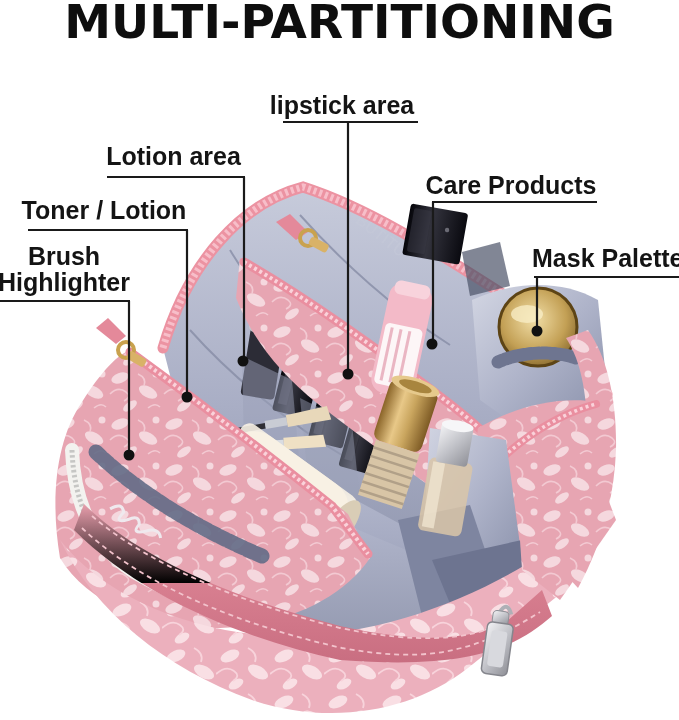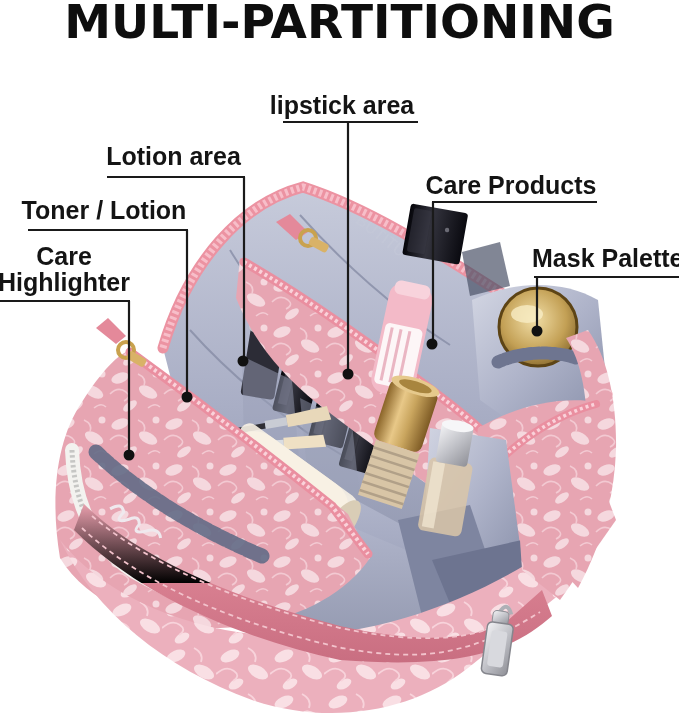--- a/index.html
+++ b/index.html
@@ -295,18 +295,18 @@
     <circle cx="432" cy="344" r="5.5"></circle>
     <circle cx="537" cy="331" r="5.5"></circle>
   </g>
 </svg>
 
   <div class="title">MULTI-PARTITIONING</div>
   <div class="lbl lbl-lipstick">lipstick area</div>
   <div class="lbl lbl-brush">Lotion area</div>
   <div class="lbl lbl-toner">Toner / Lotion</div>
   <div class="lbl lbl-blush">
-    <span>Care</span><br>
+    <span>Brush</span><br>
     <span>Highlighter</span>
   </div>
   <div class="lbl lbl-care">Care Products</div>
   <div class="lbl lbl-mask">Mask Palette</div>
 </div>
 
 </body></html>

